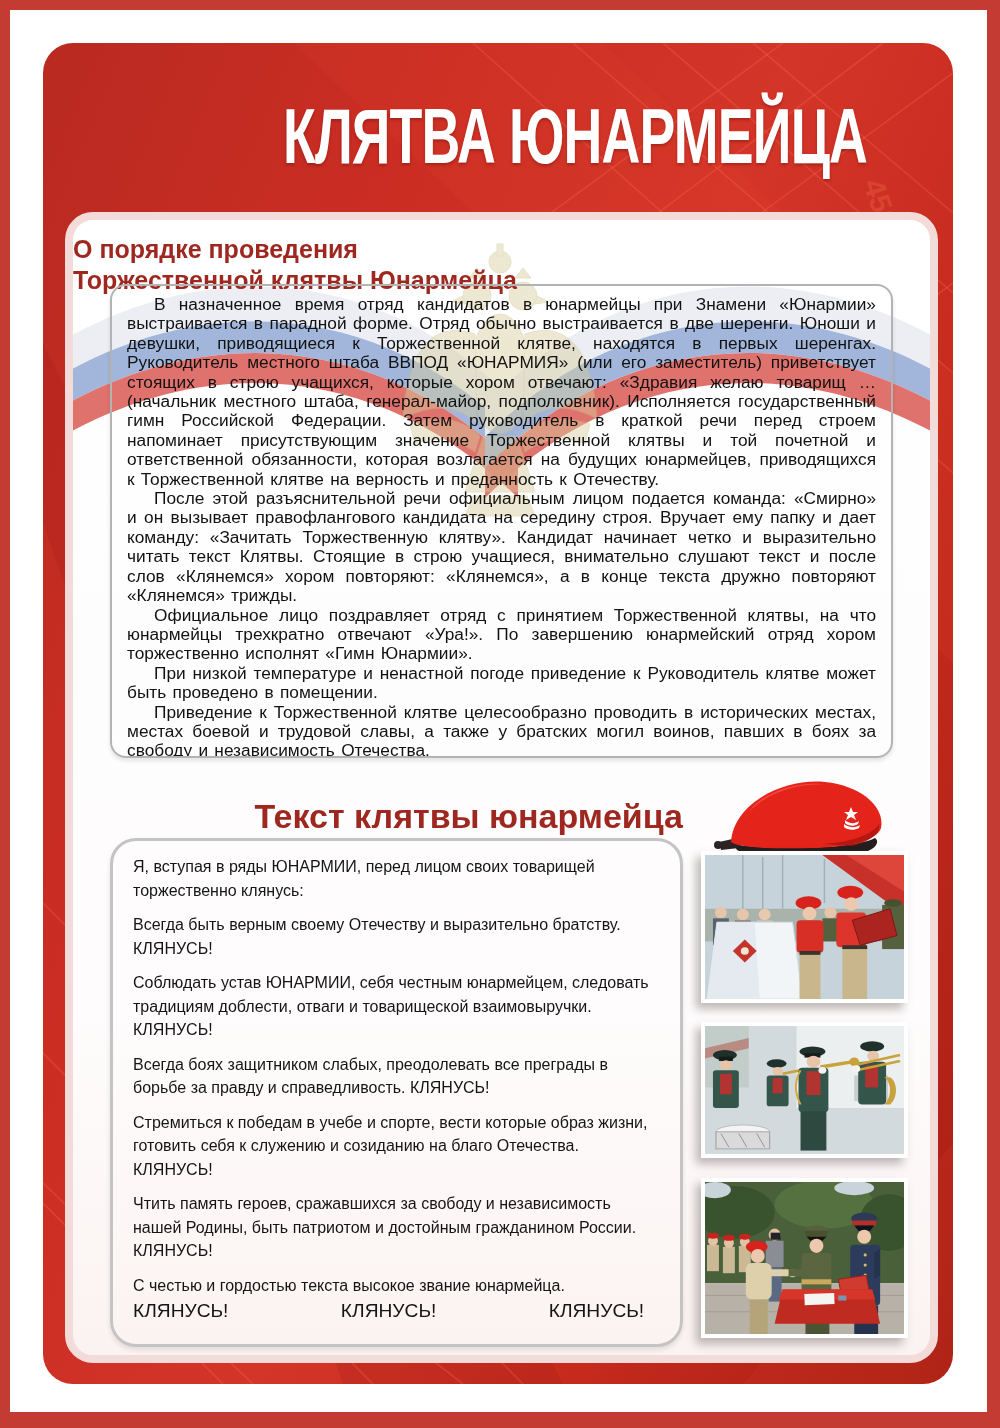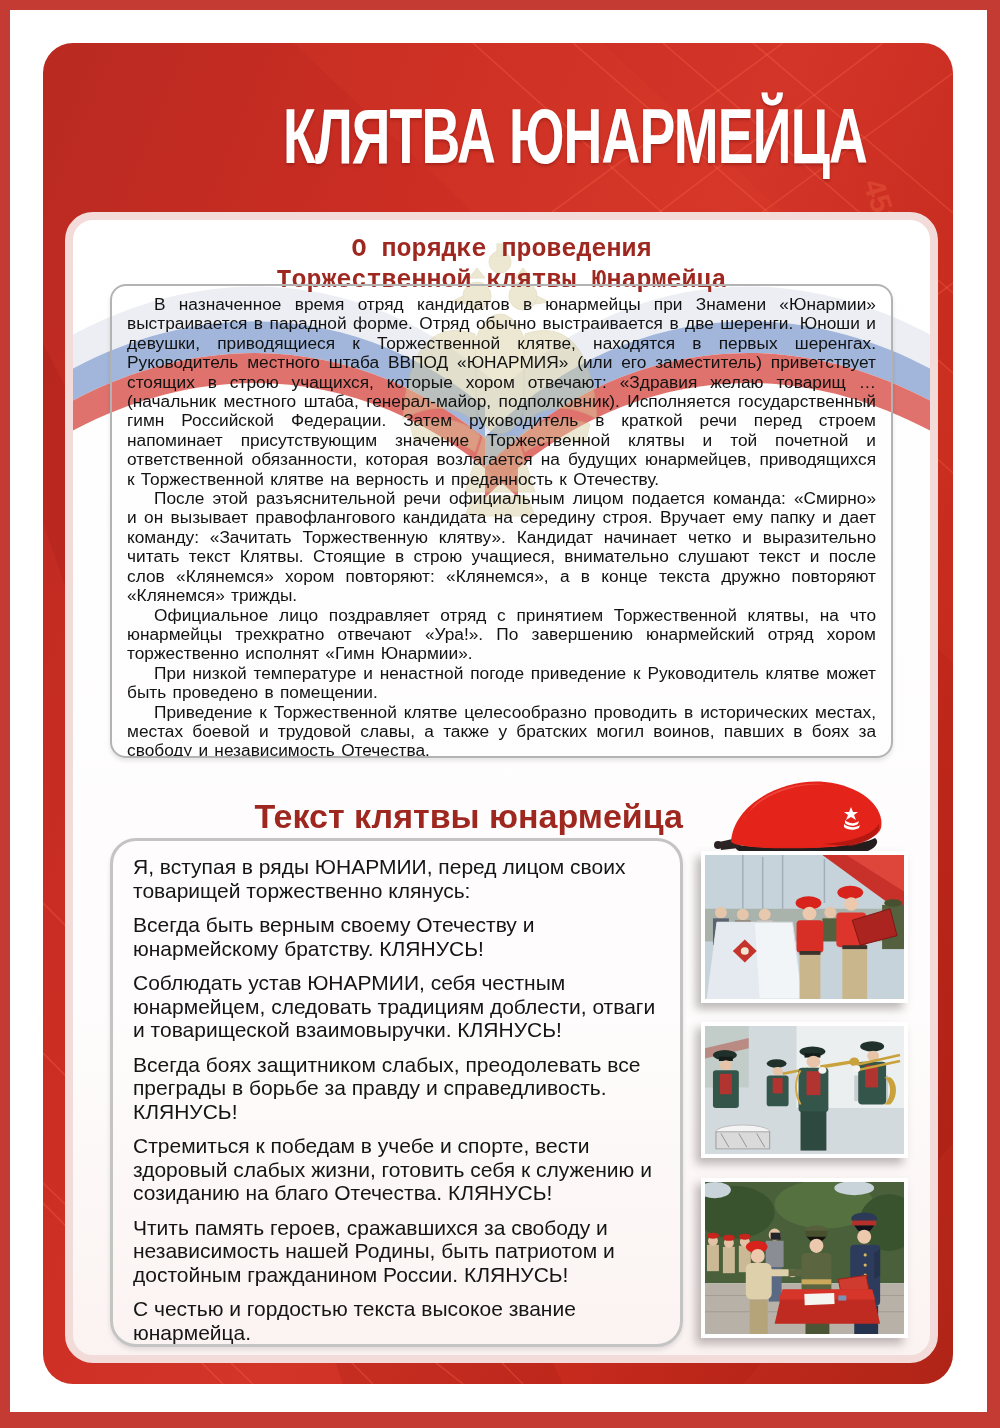--- a/index.html
+++ b/index.html
@@ -13,34 +13,34 @@
   .pattern-svg{position:absolute;inset:0;width:100%;height:100%;}
   .poster-title{position:absolute;top:56px;left:0;width:100%;text-align:center;color:#ffffff;
         font-weight:bold;font-size:64px;letter-spacing:-1px;white-space:nowrap;
         transform:translateX(77px) scale(0.84,1.22);transform-origin:center;z-index:2;
         text-shadow:0 2px 3px rgba(90,10,5,.35);}
   .content-panel{position:absolute;left:22px;top:169px;width:873px;height:1151px;box-sizing:border-box;
         background:linear-gradient(180deg,#ffffff 0%,#fefcfc 70%,#fbf3f2 100%);
         border:8px solid #f2dbd8;border-radius:28px;overflow:hidden;z-index:3;}
   .ribbon-svg{position:absolute;left:0;top:0;width:857px;height:290px;z-index:0;}
   .eagle-svg{position:absolute;left:312px;top:4px;width:230px;height:340px;z-index:0;}
-  .section1-heading{position:absolute;top:14px;left:0;width:100%;text-align:center;z-index:2;
-        color:#9e2820;font-weight:bold;font-size:25px;line-height:31px;font-family:Liberation Mono, monospace;}
+  .section1-heading{position:absolute;top:14px;left:0;width:100%;text-align:left;z-index:2;
+        color:#9e2820;font-weight:bold;font-size:25px;line-height:31px;}
   .procedure-box{position:absolute;left:37px;top:64px;width:783px;height:474px;box-sizing:border-box;
         border:2px solid #b3b3b3;border-radius:16px;padding:9px 15px;z-index:2;overflow:hidden;
         box-shadow:0 3px 4px rgba(0,0,0,.10);}
   .procedure-box p{margin:0;text-indent:27px;text-align:justify;font-size:17.3px;line-height:19.4px;
         color:#121212;word-spacing:1.5px;}
   .section2-heading{position:absolute;left:37px;top:577px;width:573px;text-align:right;z-index:2;
         color:#9e2820;font-weight:bold;font-size:34px;}
   .beret-wrap{position:absolute;left:630px;top:550px;width:205px;height:102px;z-index:2;}
   .oath-box{position:absolute;left:37px;top:618px;width:573px;height:509px;box-sizing:border-box;
         border:3px solid #c4c4c4;border-radius:26px;padding:14px 20px;z-index:2;overflow:hidden;
         box-shadow:0 3px 5px rgba(0,0,0,.10);}
-  .oath-box p{margin:0 0 11px;font-size:21px;line-height:23.5px;color:#151515;}
+  .oath-box p{margin:0 0 11px;font-size:16px;line-height:23.5px;color:#151515;}
   .oath-box p.final{margin-bottom:2px;}
   .repeat-row{display:flex;justify-content:space-between;width:97%;font-size:19.2px;line-height:23.5px;
         color:#151515;}
   .photo-frame{position:absolute;left:628px;width:207px;box-sizing:border-box;background:#ffffff;
         padding:4px;box-shadow:-5px 6px 9px rgba(110,100,100,.45);z-index:2;}
   .photo-frame svg{display:block;width:100%;height:100%;}
   .ph1{top:631px;height:152px;}
   .ph2{top:802px;height:136px;}
   .ph3{top:958px;height:160px;}
 </style>
@@ -138,24 +138,24 @@
           <g transform="translate(148,44)" fill="#ffffff">
             <polygon points="0,-7 2,-2 7,-2 3,1 5,6 0,3 -5,6 -3,1 -7,-2 -2,-2"></polygon>
             <path d="M-6 6 C-2 10 4 10 8 7 L7 10 C3 13 -3 12 -6 9 Z"></path>
             <path d="M-7 10 C-2 14 5 14 9 11 L8 14 C3 17 -4 16 -7 13 Z"></path>
           </g>
         </svg>
       </div>
 
       <div class="oath-box">
         <p>Я, вступая в ряды ЮНАРМИИ, перед лицом своих товарищей торжественно клянусь:</p>
-        <p>Всегда быть верным своему Отечеству и юнармейскому братству. КЛЯНУСЬ!</p>
+        <p>Всегда быть верным своему Отечеству и выразительно братству. КЛЯНУСЬ!</p>
         <p>Соблюдать устав ЮНАРМИИ, себя честным юнармейцем, следовать традициям доблести, отваги и товарищеской взаимовыручки. КЛЯНУСЬ!</p>
         <p>Всегда боях защитником слабых, преодолевать все преграды в борьбе за правду и справедливость. КЛЯНУСЬ!</p>
-        <p>Стремиться к победам в учебе и спорте, вести здоровый слабых жизни, готовить себя к служению и созиданию на благо Отечества. КЛЯНУСЬ!</p>
+        <p>Стремиться к победам в учебе и спорте, вести которые образ жизни, готовить себя к служению и созиданию на благо Отечества. КЛЯНУСЬ!</p>
         <p>Чтить память героев, сражавшихся за свободу и независимость нашей Родины, быть патриотом и достойным гражданином России. КЛЯНУСЬ!</p>
         <p class="final">С честью и гордостью текста высокое звание юнармейца.</p>
         <div class="repeat-row">
           <span>КЛЯНУСЬ!</span>
           <span>КЛЯНУСЬ!</span>
           <span>КЛЯНУСЬ!</span>
         </div>
       </div>
 
       <div class="photo-frame ph1">

